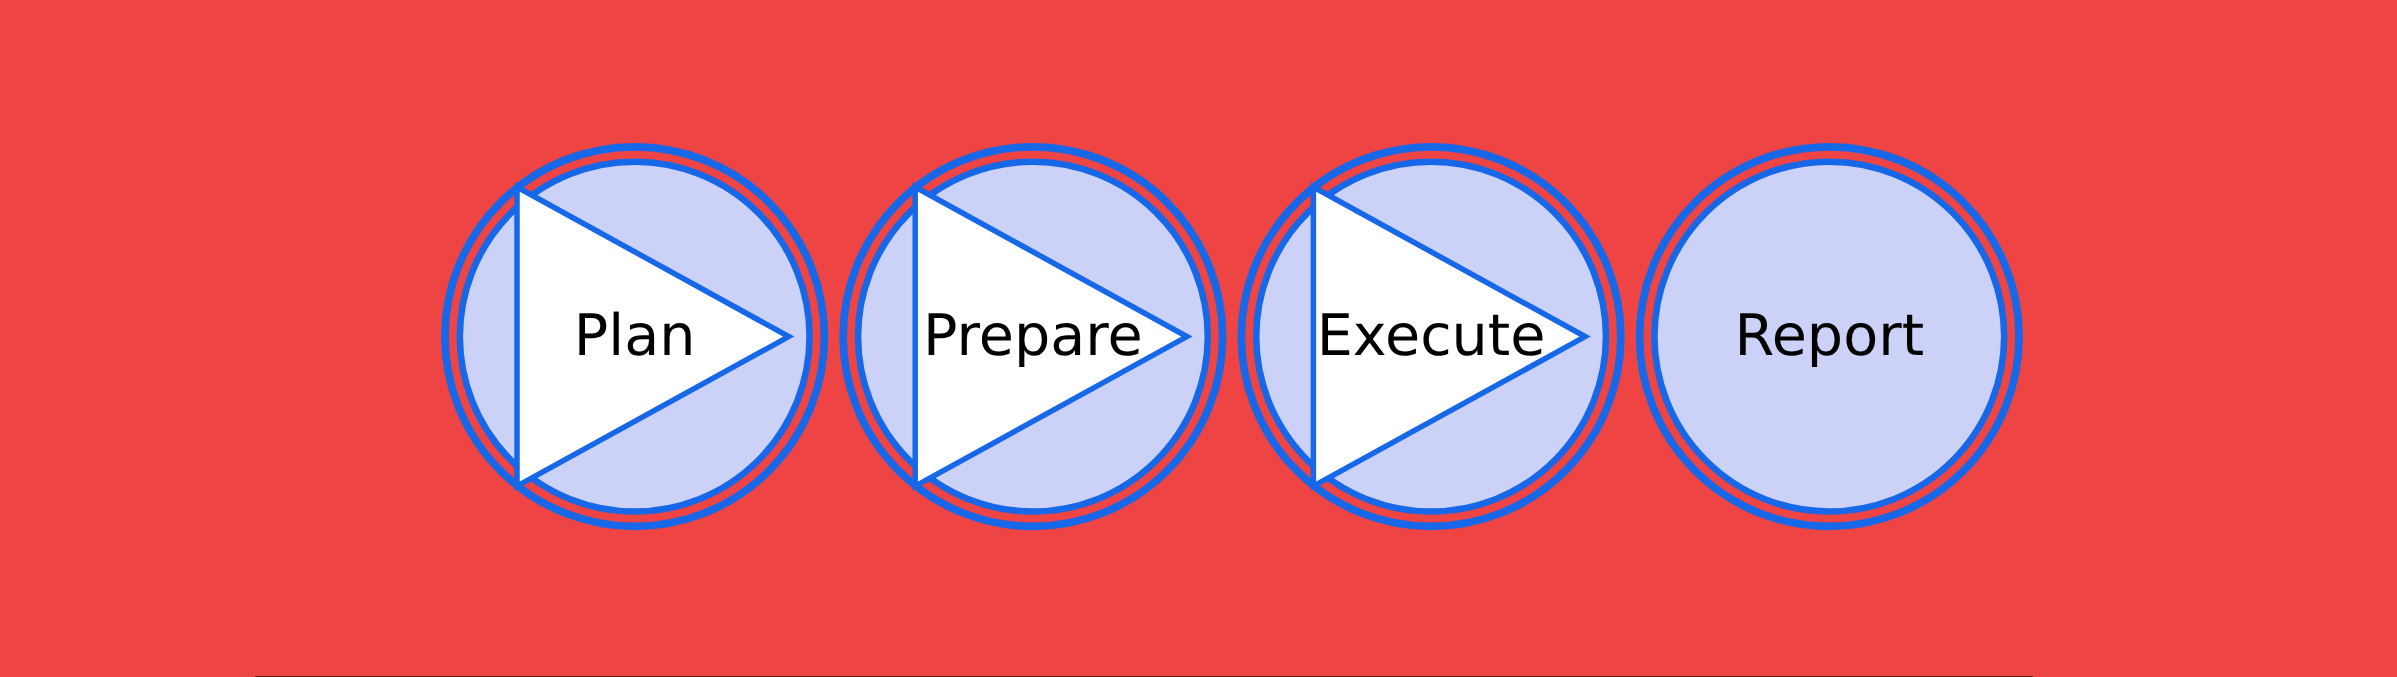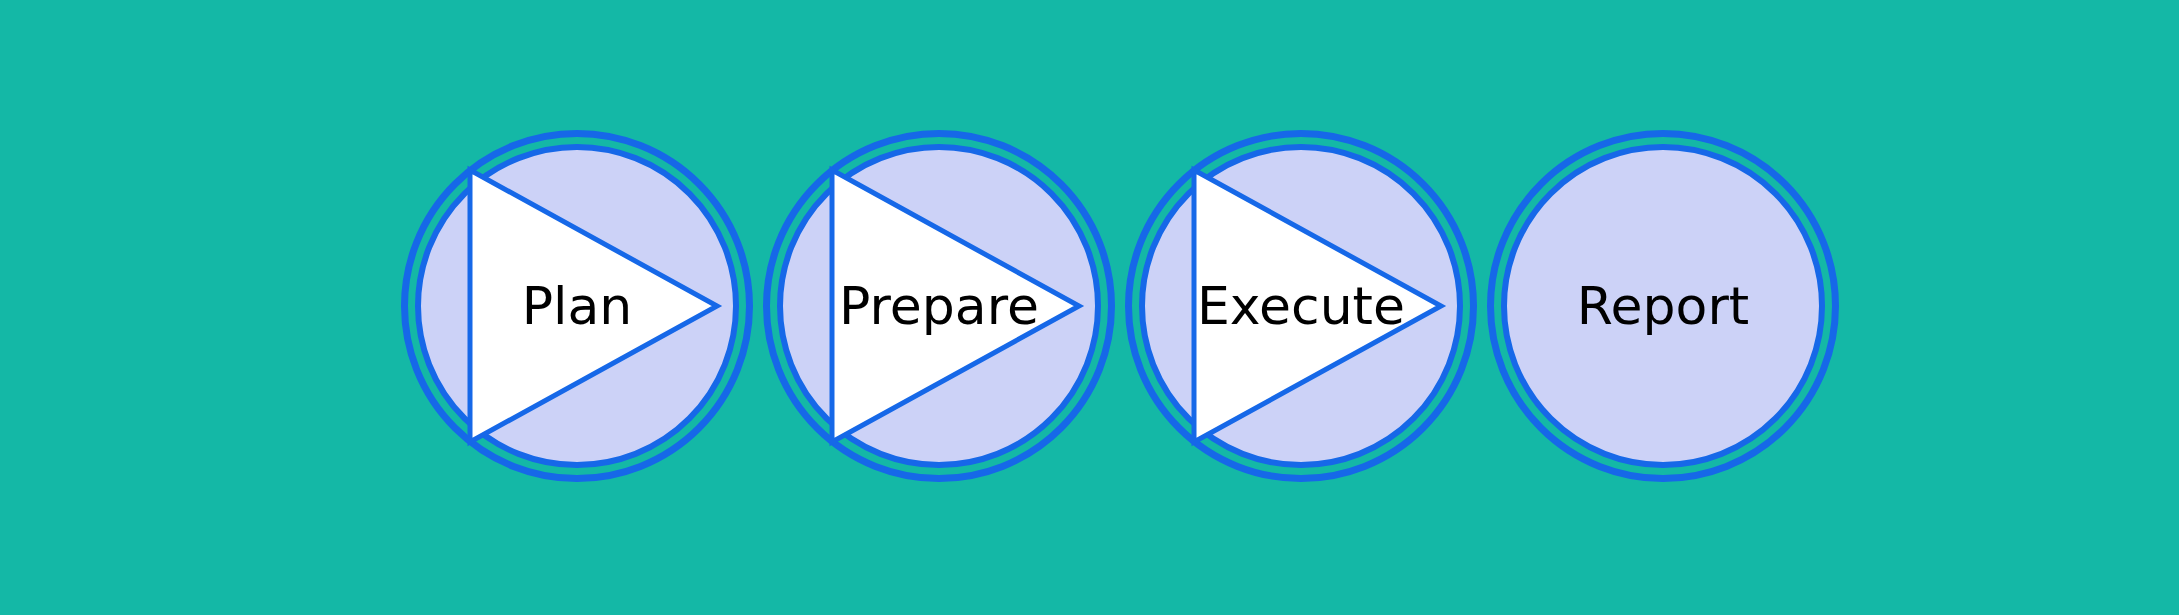--- a/index.html
+++ b/index.html
@@ -11,21 +11,21 @@
   body {
     width: 2179px;
     height: 615px;
     overflow: hidden;
     font-family: "DejaVu Sans", "Liberation Sans", sans-serif;
   }
   #diagram-root {
     position: relative;
     width: 2179px;
     height: 615px;
-    background: #14b8a6;
+    background: #ef4444;
   }
   #flow-svg {
     position: absolute;
     left: 0;
     top: 0;
     width: 2179px;
     height: 615px;
     display: block;
   }
   .node-label {

